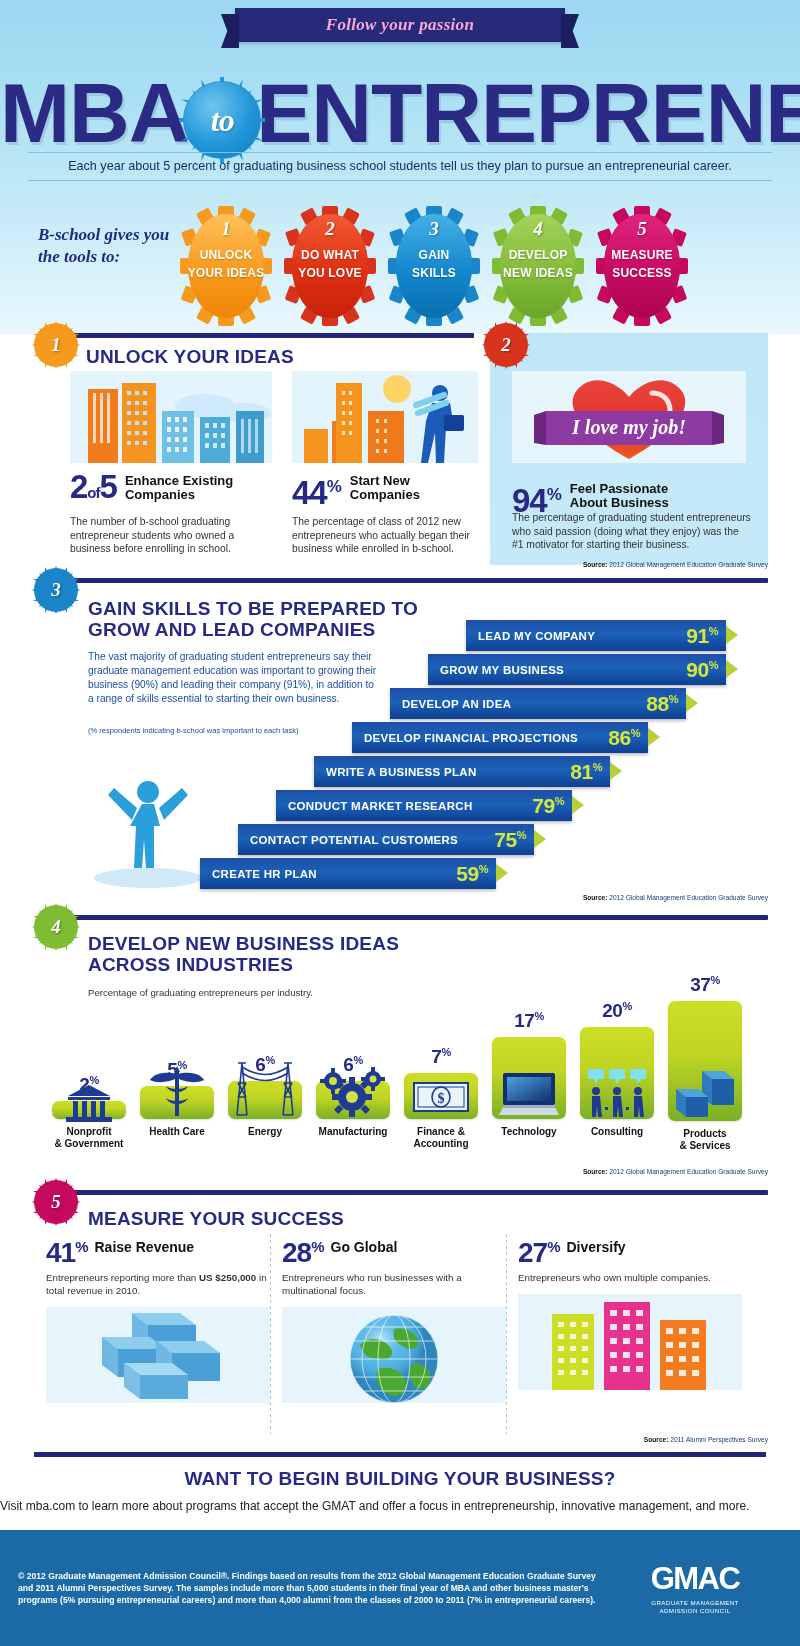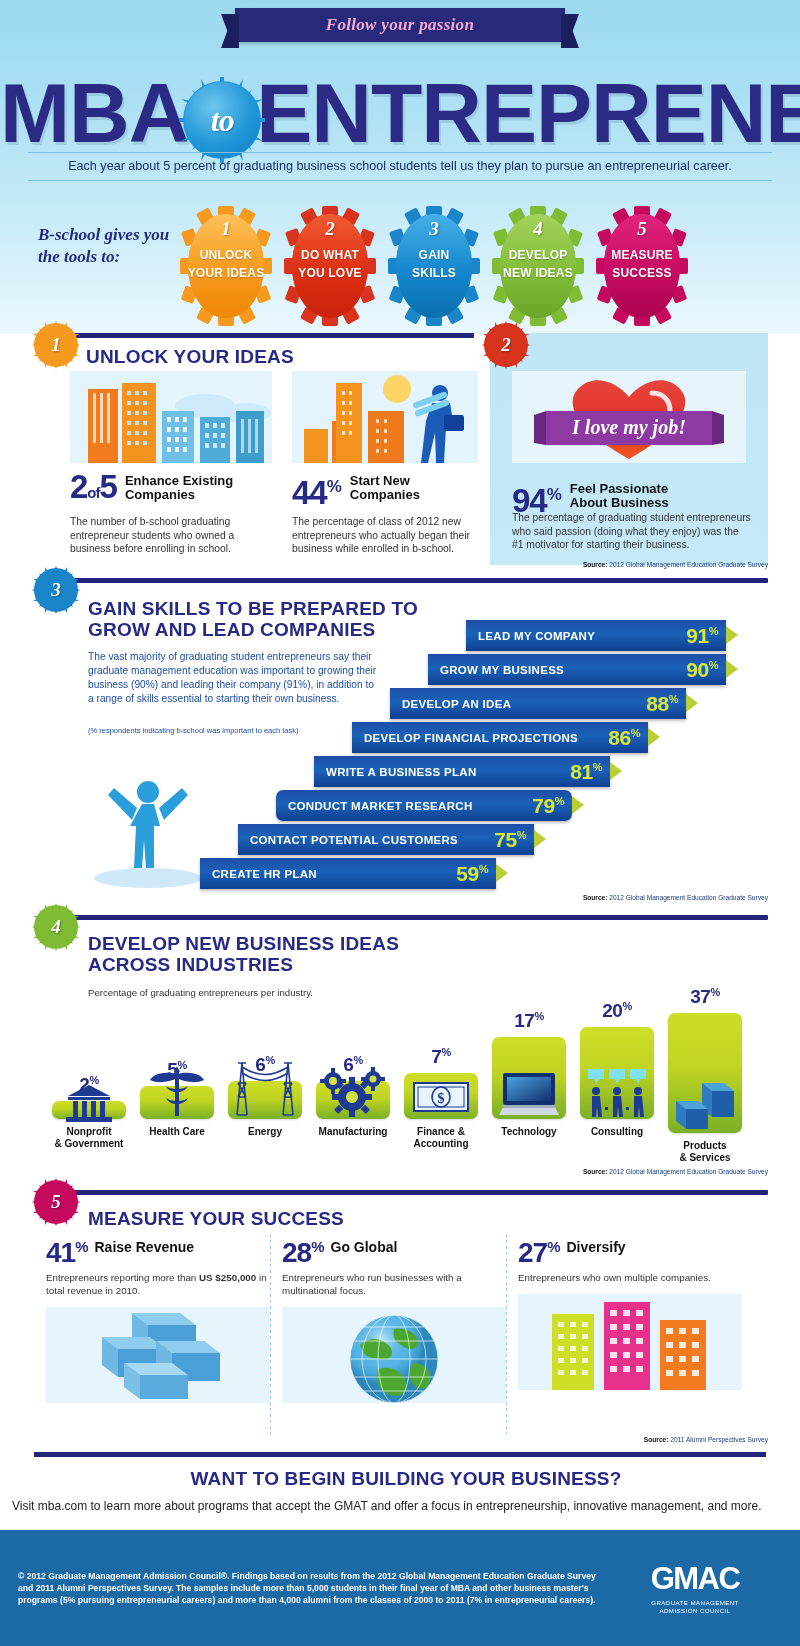--- a/index.html
+++ b/index.html
@@ -171,21 +171,21 @@
   .succ .n{ color:#262a86; font-weight:bold; font-size:28px; line-height:26px; letter-spacing:-1px;}
   .succ .n sup{ font-size:15px; }
   .succ .t{ color:#111; font-weight:bold; font-size:14px; padding-top:5px;}
   .succ .d{ color:#333; font-size:9.8px; line-height:12.6px; margin-top:6px; }
   .succ .art{ margin-top:9px; height:96px; position:relative; overflow:hidden;
     background:linear-gradient(180deg,#ecf8fd 0%,#cfeaf8 70%,#bfe3f5 100%); }
   .vdiv{ position:absolute; top:44px; width:1px; height:200px;
     background: repeating-linear-gradient(180deg,#9fc9de 0 3px, transparent 3px 6px); }
 
   
-  .cta{ position:absolute; top:1452px; left:0; width:800px; height:78px;padding-left:12px; }
+  .cta{ position:absolute; top:1452px; left:0; width:800px; height:78px; }
   .cta .bar{ position:absolute; left:34px; right:34px; top:0; height:5px; background:#23257a; }
   .cta h2{
     text-align:center; margin-top:16px; color:#262a86;
     font-family:"Liberation Sans Narrow","Liberation Sans",sans-serif;
     font-weight:bold; font-size:19px; letter-spacing:.2px;
   }
   .cta p{ text-align:left; margin-top:9px; color:#222; font-size:12px; }
   .footer{
     position:absolute; left:0; top:1530px; width:800px; height:116px;
     background:#1b6aa5; color:#fff; display:flex; align-items:center;
@@ -698,21 +698,21 @@
     <div class="stair" style="left:352px; top:144px; width:296px;">
       <span class="name">DEVELOP FINANCIAL PROJECTIONS</span>
       <span class="pct"><span>86</span><sup>%</sup></span>
       <span class="arrow"></span>
     </div>
     <div class="stair" style="left:314px; top:178px; width:296px;">
       <span class="name">WRITE A BUSINESS PLAN</span>
       <span class="pct"><span>81</span><sup>%</sup></span>
       <span class="arrow"></span>
     </div>
-    <div class="stair" style="left:276px; top:212px; width:296px;border-radius:7px;">
+    <div class="stair" style="left:276px; top:212px; width:296px;">
       <span class="name">CONDUCT MARKET RESEARCH</span>
       <span class="pct"><span>79</span><sup>%</sup></span>
       <span class="arrow"></span>
     </div>
     <div class="stair" style="left:238px; top:246px; width:296px;">
       <span class="name">CONTACT POTENTIAL CUSTOMERS</span>
       <span class="pct"><span>75</span><sup>%</sup></span>
       <span class="arrow"></span>
     </div>
     <div class="stair" style="left:200px; top:280px; width:296px;">
@@ -916,21 +916,21 @@
                 <path d="M54 29 h8 l2 21 h-4 l-1 -11 -1 11 h-4 z"></path>
               <rect x="25" y="40" width="3" height="3"></rect>
                 <rect x="46" y="40" width="3" height="3"></rect>
             </g>
           </svg>
         </div>
       </div>
       <div class="cap">Consulting</div>
     </div>
 
-    <div class="ind" style="left:668px;bottom:44px;">
+    <div class="ind" style="left:668px;bottom:56px;">
       <div class="bar" style="height:120px;">
         <div class="val"><span>37</span><sup>%</sup></div>
         <div class="glyph" style="bottom:4px;height:52px;">
           <svg width="74" height="54" viewBox="0 0 74 54">
             <g>
               <polygon points="34,6 56,6 66,14 44,14" fill="#4ea3d8"></polygon>
               <polygon points="44,14 66,14 66,40 44,40" fill="#1f5fa8"></polygon>
               <polygon points="34,6 44,14 44,40 34,32" fill="#2f7bbf"></polygon>
               <polygon points="8,24 30,24 40,32 18,32" fill="#4ea3d8"></polygon>
               <polygon points="18,32 40,32 40,52 18,52" fill="#1f5fa8"></polygon>

